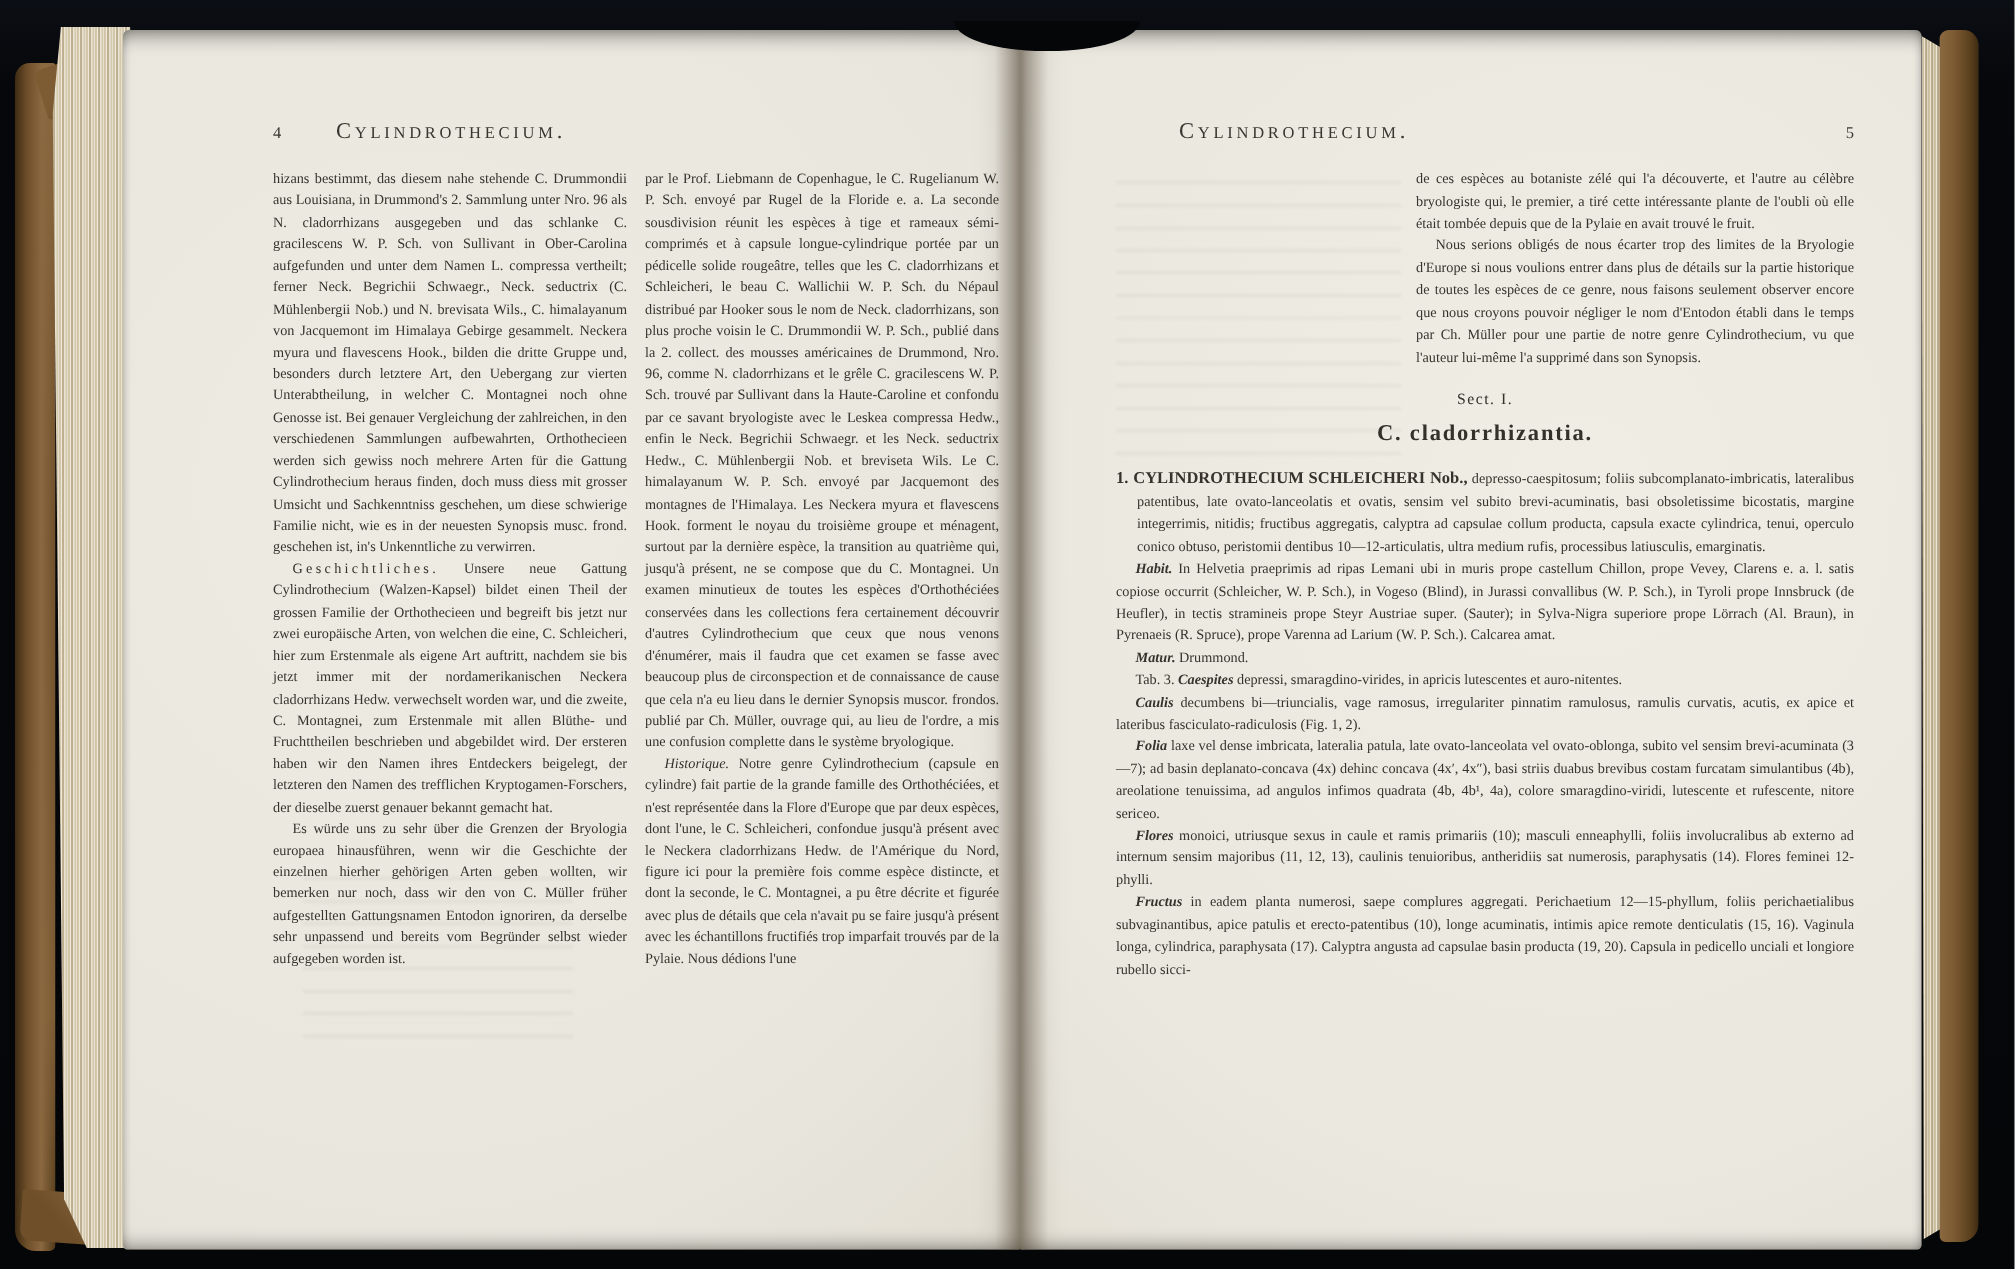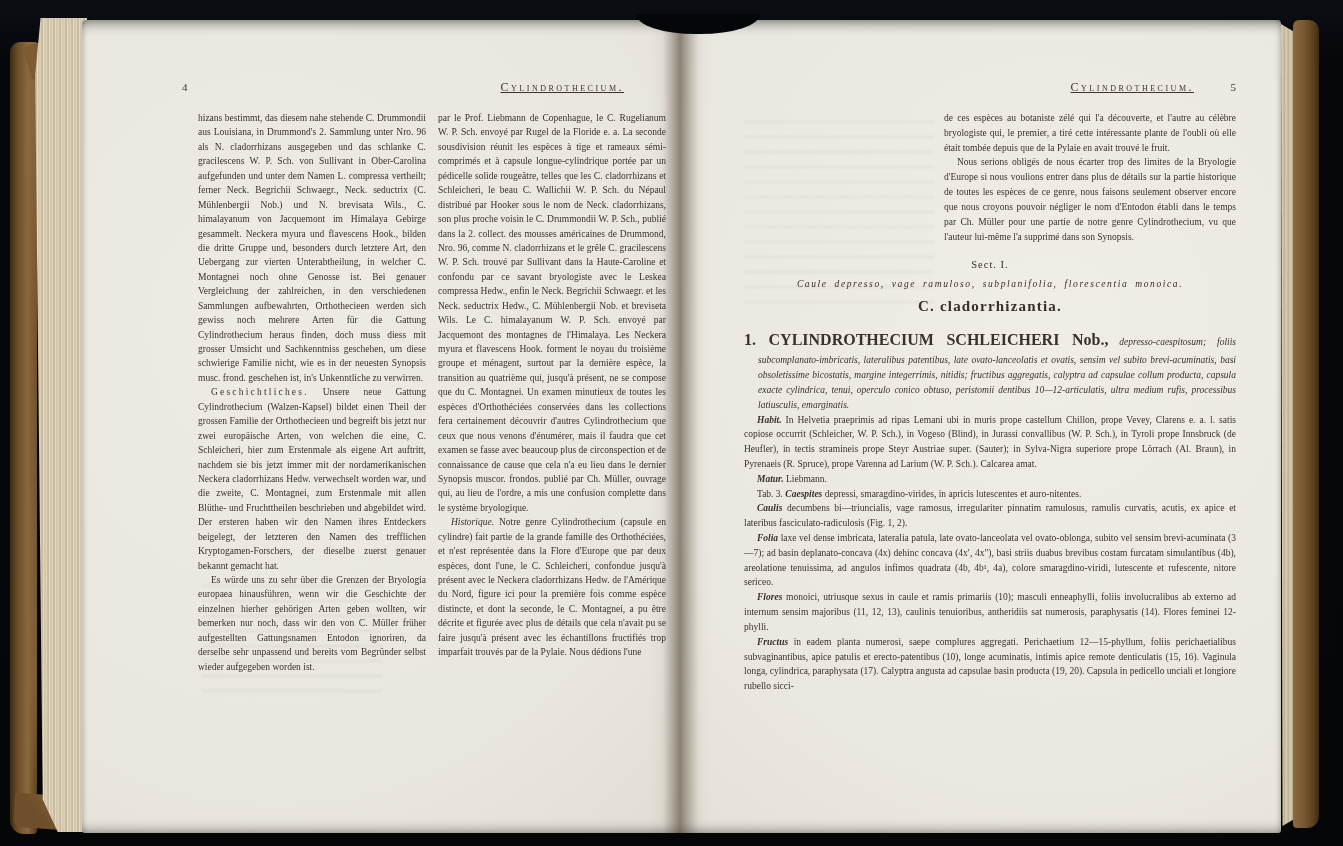--- a/index.html
+++ b/index.html
@@ -83,40 +83,40 @@
   .bleed-right{left:64px;top:96px;width:190px;height:200px;}
   .bleed-left{left:120px;top:560px;width:180px;height:120px;}
   
   .tb{position:absolute;top:60px;}
   .tb-left{left:100px;width:484px;}
   .tb-right{left:64px;width:492px;}
   .phead{display:flex;align-items:baseline;margin-bottom:16px;}
   .folio{width:42px;font-size:11px;color:#3a362f;}
   .folio.right{text-align:right;}
   .rhead{
-    flex:1;text-align:right;font-variant:small-caps;
-    letter-spacing:2.5px;font-size:12px;color:#3a362f;text-decoration:underline;
+    flex:1;text-align:left;font-variant:small-caps;
+    letter-spacing:2.5px;font-size:15px;color:#3a362f;
   }
-  .cols{display:flex;gap:12px;margin-left:16px;}
+  .cols{display:flex;gap:12px;}
   .col{width:236px;font-size:9.5px;line-height:1.52;text-align:justify;color:#37332c;}
   .col p{margin:0;}
   .ind{text-indent:13px;}
   .sperr{letter-spacing:2.2px;}
   .ital{font-style:italic;}
   .cont{width:292px;margin-left:200px;font-size:9.5px;line-height:1.56;text-align:justify;color:#37332c;}
   .cont p{margin:0;}
   .sect{text-align:center;margin-top:15px;color:#34302a;}
   .sect-label{font-size:10.5px;letter-spacing:1px;}
   .sect-diag{font-style:italic;letter-spacing:1.6px;font-size:9.5px;margin-top:9px;word-spacing:3px;}
   .sect-group{margin-top:9px;font-weight:bold;letter-spacing:1.2px;font-size:15px;}
   .species{margin-top:13px;font-size:9.5px;line-height:1.56;text-align:justify;color:#37332c;}
   .species p{margin:0;}
   .sp-diag{padding-left:14px;text-indent:-14px;}
-  .sp-name{font-weight:bold;font-size:16px;}
-  .sp-it{font-style:italic;}
+  .sp-name{font-weight:bold;font-size:11px;}
+  .sp-it{}
   .synonym{font-style:italic;}
   .sp{text-indent:13px;}
   .bi-lead{font-style:italic;font-weight:bold;}
 </style>
 </head>
 <body>
 
 <div>
   <div class="spine-left"></div>
   <div class="corner-tl"></div>
@@ -159,28 +159,27 @@
         <span class="folio right">5</span>
       </header>
 
       <div class="cont">
         <p>de ces espèces au botaniste zélé qui l'a découverte, et l'autre au célèbre bryologiste qui, le premier, a tiré cette intéressante plante de l'oubli où elle était tombée depuis que de la Pylaie en avait trouvé le fruit.</p>
         <p class="ind">Nous serions obligés de nous écarter trop des limites de la Bryologie d'Europe si nous voulions entrer dans plus de détails sur la partie historique de toutes les espèces de ce genre, nous faisons seulement observer encore que nous croyons pouvoir négliger le nom d'Entodon établi dans le temps par Ch. Müller pour une partie de notre genre Cylindrothecium, vu que l'auteur lui-même l'a supprimé dans son Synopsis.</p>
       </div>
 
       <div class="sect">
         <div class="sect-label">Sect. I.</div>
-        <div class="sect-diag">Caule depresso, vage ramuloso, subplanifolia, florescentia monoica.</div>
         <div class="sect-group">C. cladorrhizantia.</div>
       </div>
 
       <div class="species">
         <p class="sp-diag"><span class="sp-name">1. CYLINDROTHECIUM SCHLEICHERI Nob.,</span> <span class="sp-it">depresso-caespitosum; foliis subcomplanato-imbricatis, lateralibus patentibus, late ovato-lanceolatis et ovatis, sensim vel subito brevi-acuminatis, basi obsoletissime bicostatis, margine integerrimis, nitidis; fructibus aggregatis, calyptra ad capsulae collum producta, capsula exacte cylindrica, tenui, operculo conico obtuso, peristomii dentibus 10—12-articulatis, ultra medium rufis, processibus latiusculis, emarginatis.</span></p>
         <p class="sp"><span class="bi-lead">Habit.</span> <span>In Helvetia praeprimis ad ripas Lemani ubi in muris prope castellum Chillon, prope Vevey, Clarens e. a. l. satis copiose occurrit (Schleicher, W. P. Sch.), in Vogeso (Blind), in Jurassi convallibus (W. P. Sch.), in Tyroli prope Innsbruck (de Heufler), in tectis stramineis prope Steyr Austriae super. (Sauter); in Sylva-Nigra superiore prope Lörrach (Al. Braun), in Pyrenaeis (R. Spruce), prope Varenna ad Larium (W. P. Sch.). Calcarea amat.</span></p>
-        <p class="sp"><span class="bi-lead">Matur.</span> <span>Liebmann.</span></p>
+        <p class="sp"><span class="bi-lead">Matur.</span> <span>Drummond.</span></p>
         <p class="sp"><span>Tab. 3.</span> <span class="bi-lead">Caespites</span> <span>depressi, smaragdino-virides, in apricis lutescentes et auro-nitentes.</span></p>
         <p class="sp"><span class="bi-lead">Caulis</span> <span>decumbens bi—triuncialis, vage ramosus, irregulariter pinnatim ramulosus, ramulis curvatis, acutis, ex apice et lateribus fasciculato-radiculosis (Fig. 1, 2).</span></p>
         <p class="sp"><span class="bi-lead">Folia</span> <span>laxe vel dense imbricata, lateralia patula, late ovato-lanceolata vel ovato-oblonga, subito vel sensim brevi-acuminata (3—7); ad basin deplanato-concava (4x) dehinc concava (4x′, 4x″), basi striis duabus brevibus costam furcatam simulantibus (4b), areolatione tenuissima, ad angulos infimos quadrata (4b, 4b¹, 4a), colore smaragdino-viridi, lutescente et rufescente, nitore sericeo.</span></p>
         <p class="sp"><span class="bi-lead">Flores</span> <span>monoici, utriusque sexus in caule et ramis primariis (10); masculi enneaphylli, foliis involucralibus ab externo ad internum sensim majoribus (11, 12, 13), caulinis tenuioribus, antheridiis sat numerosis, paraphysatis (14). Flores feminei 12-phylli.</span></p>
         <p class="sp"><span class="bi-lead">Fructus</span> <span>in eadem planta numerosi, saepe complures aggregati. Perichaetium 12—15-phyllum, foliis perichaetialibus subvaginantibus, apice patulis et erecto-patentibus (10), longe acuminatis, intimis apice remote denticulatis (15, 16). Vaginula longa, cylindrica, paraphysata (17). Calyptra angusta ad capsulae basin producta (19, 20). Capsula in pedicello unciali et longiore rubello sicci-</span></p>
       </div>
     </div>
   </section>
 </div>
 

